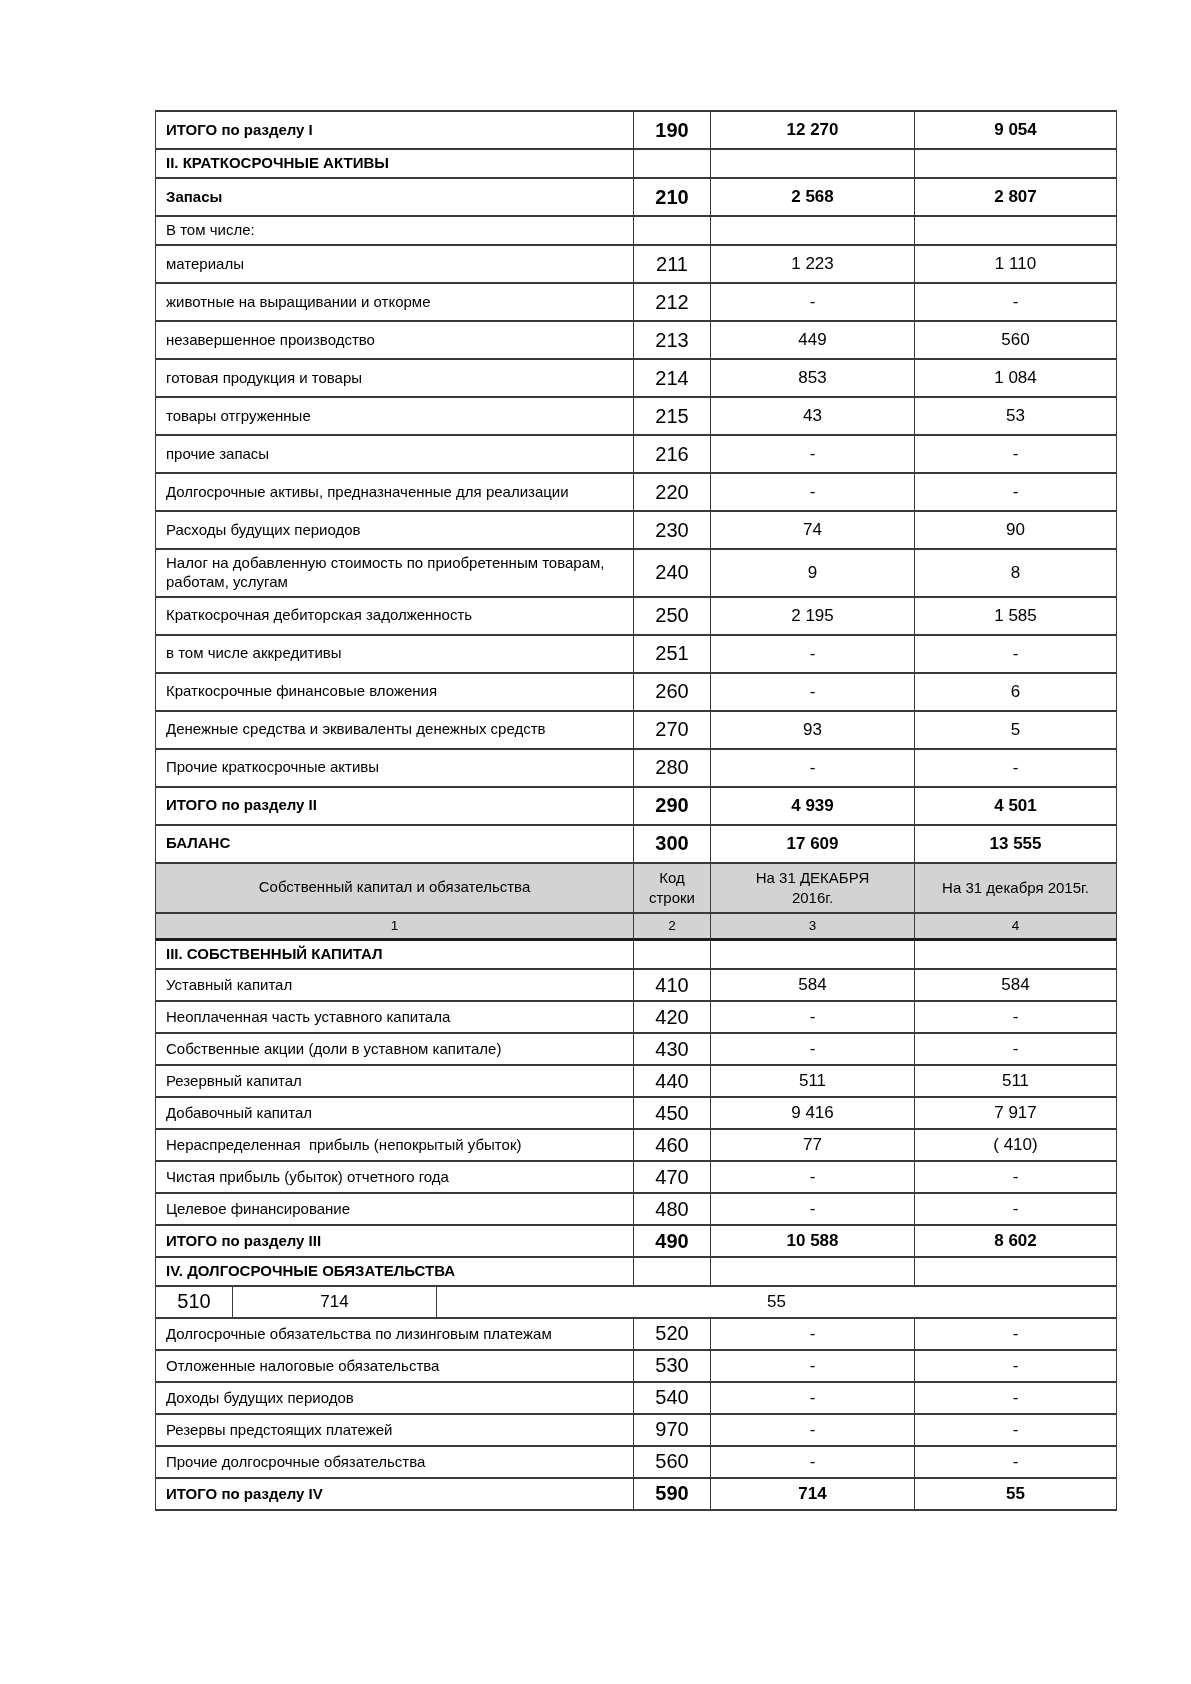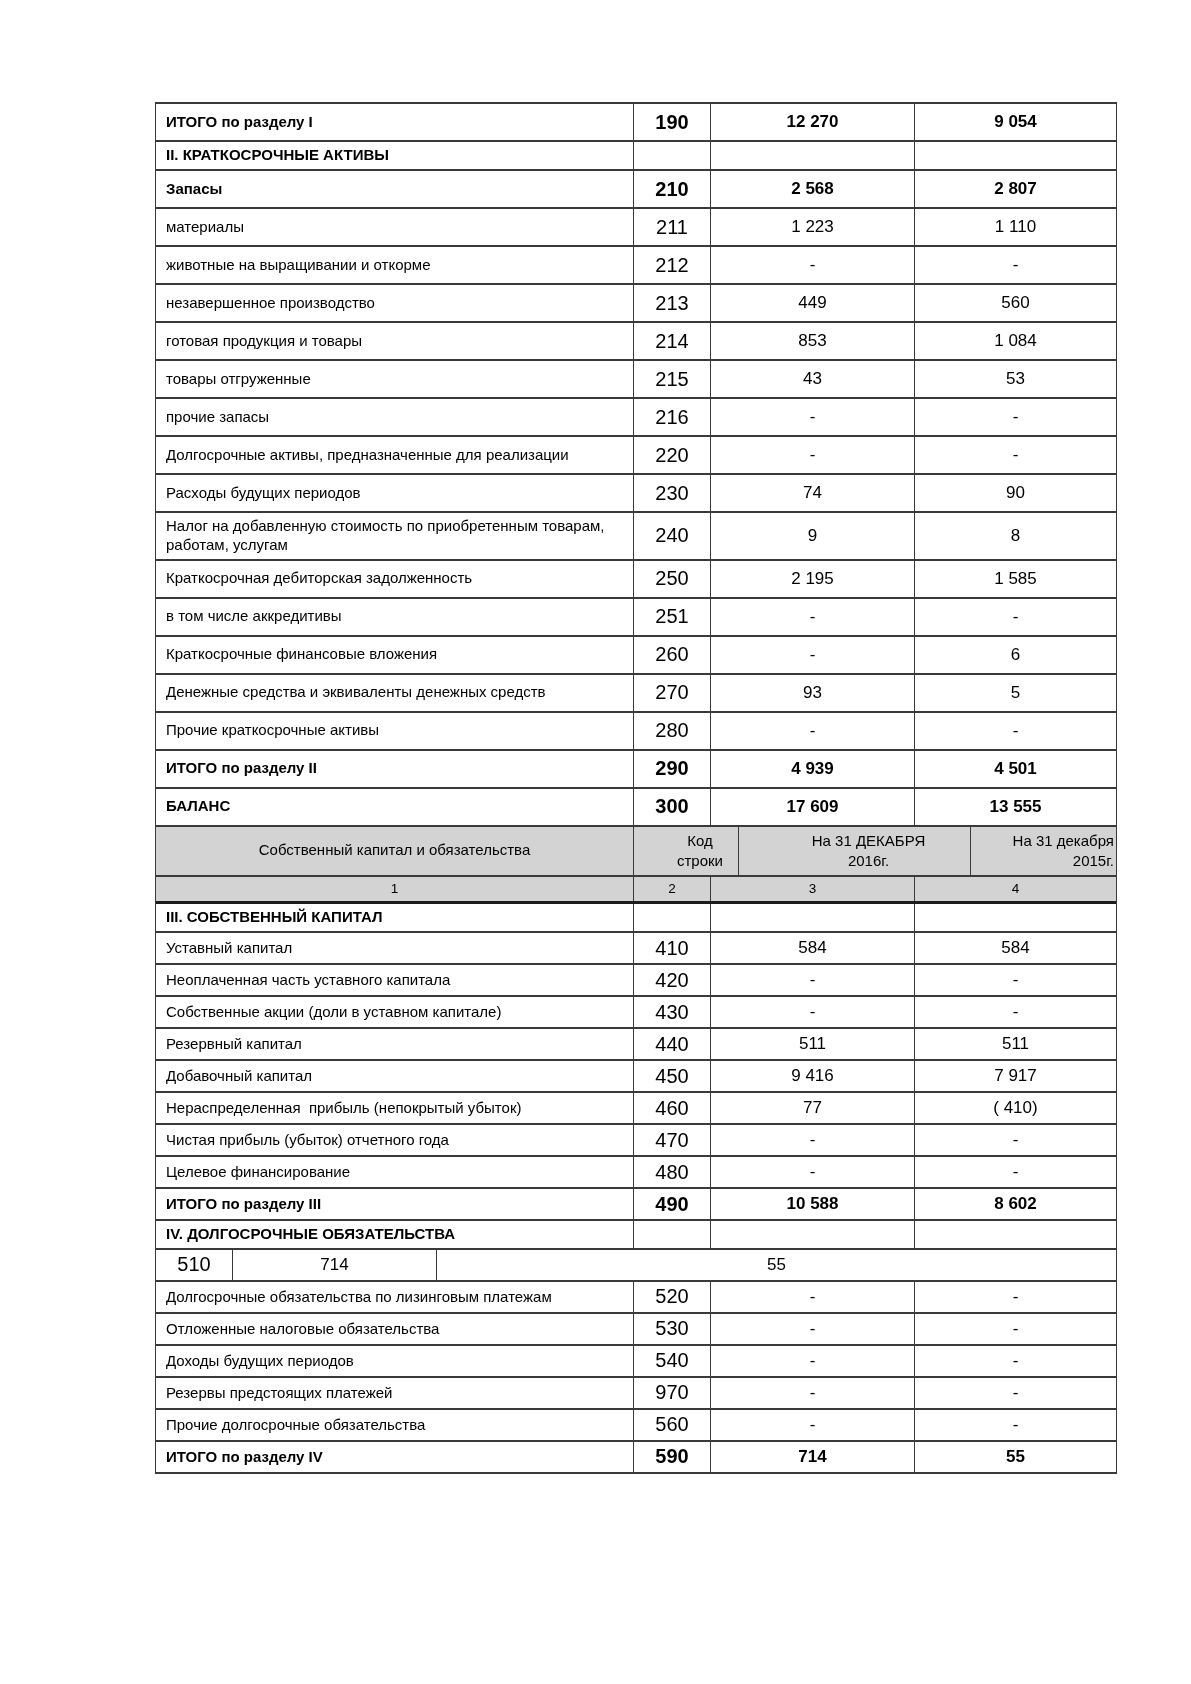--- a/index.html
+++ b/index.html
@@ -16,21 +16,21 @@
     height: 1684px;
     position: relative;
     font-family: "Liberation Sans", "DejaVu Sans", sans-serif;
     color: var(--text);
     background: var(--page-bg);
     overflow: hidden;
   }
   .balance-table {
     position: absolute;
     left: 155px;
-    top: 102px;
+    top: 110px;
     width: 962px;
     border-top: 2px solid var(--table-border);
     border-left: 1px solid var(--table-border);
     border-right: 1px solid var(--table-border);
     background: #ffffff;
   }
   .trow {
     display: flex;
     align-items: stretch;
     border-bottom: 2px solid var(--table-border);
@@ -72,21 +72,21 @@
   .c-val:last-child { border-right: none; flex: 1; text-align: right; }
 
   
   .part1.kind-item, .part1.kind-total { min-height: 38px; }
   .part1.kind-section, .part1.kind-subhead { min-height: 29px; }
   .part2.kind-item, .part2.kind-total { min-height: 32px; }
   .part2.kind-section { min-height: 28px; }
 
   .bold .c-label, .bold .c-code, .bold .c-val { font-weight: bold; }
 
-  .header-row { min-height: 50px; gap: 28px; }
+  .header-row { min-height: 50px; }
   .header-row .c-label {
     justify-content: center;
     text-align: center;
     font-size: 15px;
   }
   .header-row .c-code,
   .header-row .c-val {
     font-size: 15px;
     white-space: pre-line;
     line-height: 1.3;
@@ -113,20 +113,26 @@
     <div class="cell c-label">II. КРАТКОСРОЧНЫЕ АКТИВЫ</div>
     <div class="cell c-code"></div>
     <div class="cell c-val"></div>
     <div class="cell c-val"></div>
   </div>
       <div class="trow part1 kind-total bold">
     <div class="cell c-label">Запасы</div>
     <div class="cell c-code">210</div>
     <div class="cell c-val">2 568</div>
     <div class="cell c-val">2 807</div>
+  </div>
+      <div class="trow part1 kind-subhead">
+    <div class="cell c-label">В том числе:</div>
+    <div class="cell c-code"></div>
+    <div class="cell c-val"></div>
+    <div class="cell c-val"></div>
   </div>
       <div class="trow part1 kind-item">
     <div class="cell c-label">материалы</div>
     <div class="cell c-code">211</div>
     <div class="cell c-val">1 223</div>
     <div class="cell c-val">1 110</div>
   </div>
       <div class="trow part1 kind-item">
     <div class="cell c-label">животные на выращивании и откорме</div>
     <div class="cell c-code">212</div>

